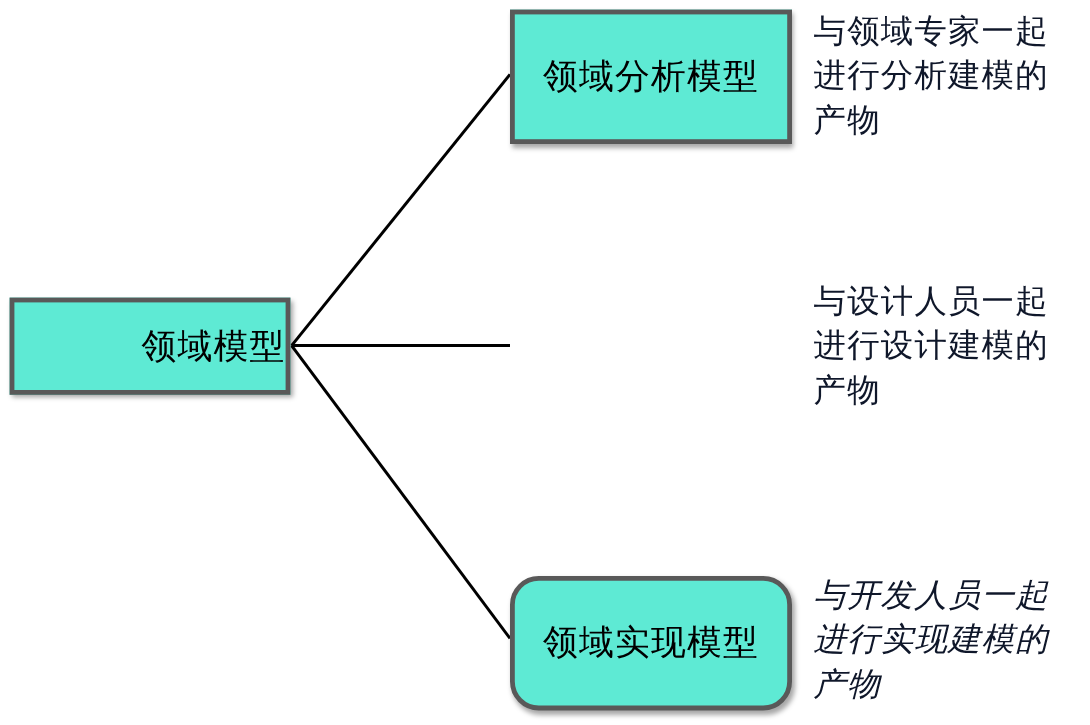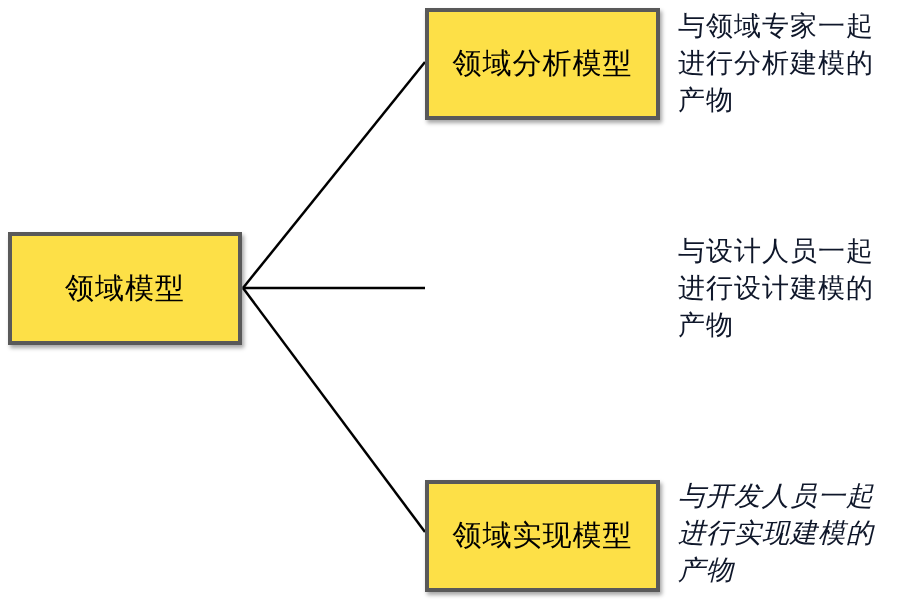--- a/index.html
+++ b/index.html
@@ -18,54 +18,56 @@
   .connectors {
     position: absolute;
     left: 0;
     top: 0;
     width: 908px;
     height: 604px;
   }
   .node {
     position: absolute;
     box-sizing: border-box;
-    background: #fde047;
+    background: #5eead4;
     border: 4px solid #595959;
     box-shadow: 2px 3px 4px rgba(0,0,0,0.35);
     display: flex;
     align-items: center;
     justify-content: center;
     color: #000000;
     font-size: 29px;
     letter-spacing: 1px;
     z-index: 2;
   }
   .node-root {
     left: 8px;
-    top: 232px;
+    top: 248px;
     width: 234px;
-    height: 113px;
+    height: 81px;
+    justify-content: flex-end;
   }
   .node-analysis {
     left: 425px;
     top: 8px;
     width: 235px;
     height: 112px;
   }
   .node-design {
     left: 425px;
     top: 232px;
     width: 235px;
     height: 113px;
   }
   .node-impl {
     left: 425px;
     top: 480px;
     width: 235px;
     height: 112px;
+    border-radius: 24px;
   }
   .note {
     position: absolute;
     left: 678px;
     width: 220px;
     color: #0f172a;
     font-size: 27px;
     line-height: 37px;
     letter-spacing: 1px;
     white-space: pre-line;

